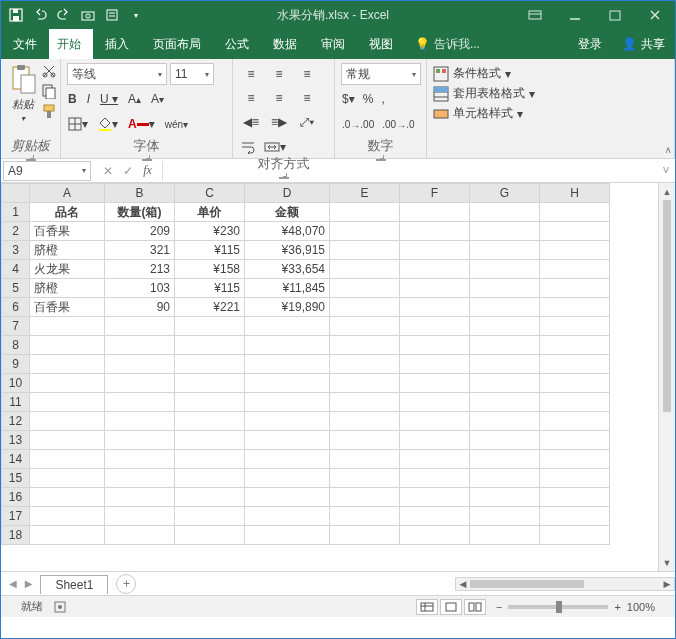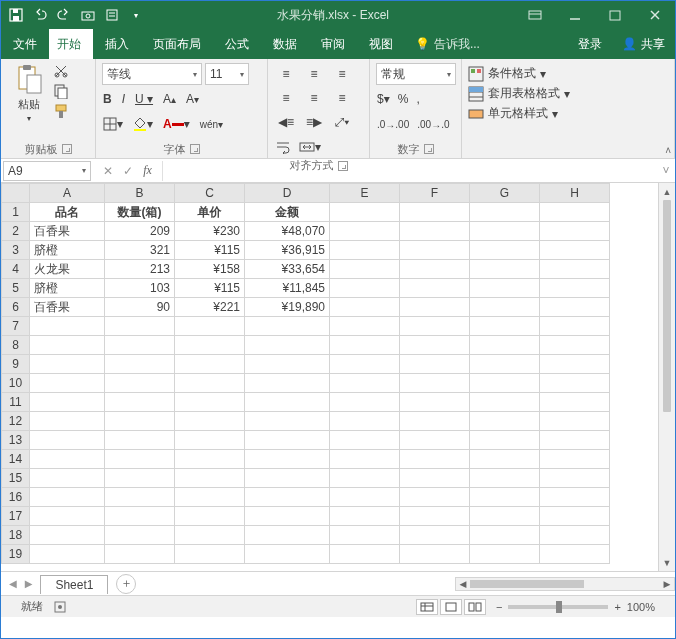--- a/index.html
+++ b/index.html
@@ -14,21 +14,21 @@
 .tab{padding:0 12px;height:30px;display:flex;align-items:center;font-size:12px;cursor:pointer;}
 .tab.file{background:#217346;}
 .tab.active{background:#fff;color:#217346;padding-left:8px;}
 .menubar .spacer{flex:1;}
 .tellme{display:flex;align-items:center;gap:4px;color:#d8e8df;padding:0 10px;}
 .login{padding:0 10px;color:#fff;}
 .share{display:flex;align-items:center;gap:4px;padding:0 10px;background:#217346;}
 .ribbon{height:100px;background:#f1f1f1;border-bottom:1px solid #d4d4d4;display:flex;position:relative;}
 .group{border-right:1px solid #d4d4d4;display:flex;flex-direction:column;height:100%;}
 .group-body{flex:1;display:flex;padding:4px 6px 0;}
-.group-label{height:18px;text-align:center;font-size:11px;color:#666;display:flex;align-items:center;justify-content:center;gap:4px;}
+.group-label{height:18px;text-align:center;font-size:13px;color:#666;display:flex;align-items:center;justify-content:center;gap:4px;flex-direction:column;}
 .dlglch{width:10px;height:10px;border:1px solid #999;position:relative;}
 .dlglch::after{content:"";position:absolute;right:1px;bottom:1px;width:3px;height:3px;border-right:1px solid #999;border-bottom:1px solid #999;}
 .bigbtn{display:flex;flex-direction:column;align-items:center;gap:2px;width:44px;}
 .bigbtn .ic{width:32px;height:32px;}
 .smgrid{display:grid;grid-template-columns:repeat(3,24px);grid-auto-rows:22px;gap:2px 4px;align-content:start;}
 .ctl{display:flex;align-items:center;justify-content:center;height:22px;font-size:12px;color:#444;border:1px solid transparent;}
 .dd{border:1px solid #c8c8c8;background:#fff;padding:0 4px;display:flex;align-items:center;justify-content:space-between;height:22px;}
 .dd .arr{font-size:8px;color:#666;margin-left:4px;}
 .collapse-rib{position:absolute;right:4px;bottom:2px;font-size:10px;color:#666;}
 .namebox-row{height:24px;border-bottom:1px solid #d4d4d4;display:flex;align-items:center;background:#fff;}
@@ -149,21 +149,21 @@
   <div class="spacer"></div>
   <div class="login">登录</div>
   <div class="share">
       <span>👤</span>
       <span>共享</span>
     </div>
 </div>
 
 <div class="ribbon">
 
-  <div class="group" style="width:95px;">
+  <div class="group" style="width:60px;font-style:italic;">
     <div class="group-body">
       <div class="bigbtn">
         <div class="ic">
             <svg width="32" height="32">
               <rect x="6" y="4" width="16" height="22" fill="#fff" stroke="#b08830"></rect>
               <rect x="10" y="2" width="8" height="5" rx="1" fill="#888"></rect>
               <rect x="14" y="12" width="14" height="18" fill="#fff" stroke="#888"></rect>
             </svg>
           </div>
         <span style="font-size:11px;">粘贴</span>
@@ -532,31 +532,20 @@
             <th class="rowh">18</th>
             <td class=""></td>
             <td class=""></td>
             <td class=""></td>
             <td class=""></td>
             <td class=""></td>
             <td class=""></td>
             <td class=""></td>
             <td class=""></td>
           </tr>
-          <tr>
-            <th class="rowh">19</th>
-            <td class=""></td>
-            <td class=""></td>
-            <td class=""></td>
-            <td class=""></td>
-            <td class=""></td>
-            <td class=""></td>
-            <td class=""></td>
-            <td class=""></td>
-          </tr>
         </tbody>
       </table>
   </div>
   <div class="vscroll">
     <div class="sbtn">▲</div>
     <div style="flex:1;position:relative;">
         <div class="thumb" style="position:absolute;top:0;height:60%;left:2px;right:2px;"></div>
       </div>
     <div class="sbtn">▼</div>
   </div>

